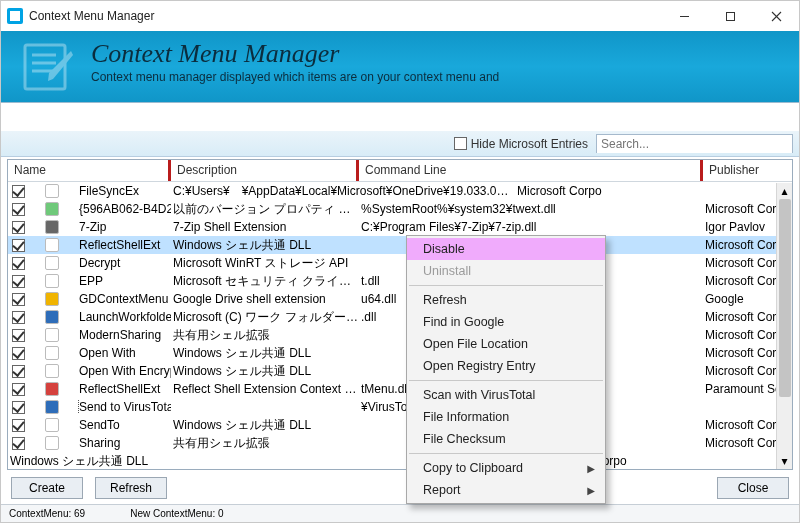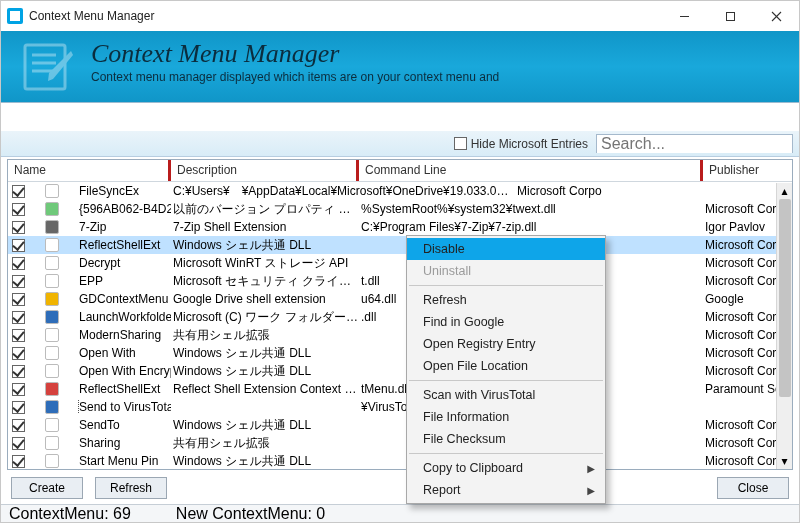--- a/index.html
+++ b/index.html
@@ -12,21 +12,21 @@
   .win-ctrls { display:flex; height: 30px; }
   .win-btn { width:46px; display:flex; align-items:center; justify-content:center; color:#555; }
   .win-btn svg { width:11px; height:11px; }
   .banner { height: 72px; background: linear-gradient(#1096c8,#19a8db,#1096c8); color:#fff; padding: 8px 18px 0 90px; font-family: Georgia, serif; border-bottom:1px solid #9bbbd0; position: relative; }
   .banner-icon { position:absolute; left:22px; top:10px; width:50px; height:52px; opacity:0.35; }
   .banner h1 { font-size:26px; font-weight:normal; font-style:italic; color:#0b2d3e; margin-bottom:1px; }
   .banner p { font-family: "Segoe UI",sans-serif; font-size:12px; color:#0b2d3e; }
   .toolbar { height: 26px; background: linear-gradient(#eaf4fa,#d8ecf7); display:flex; align-items:center; justify-content:flex-end; padding-right:6px; border-bottom:1px solid #b7cde0; gap:8px;margin-top:28px; }
   .hide-ms { display:flex; align-items:center; gap:4px; font-size:12px; color:#333; }
   .search-wrap { border:1px solid #a5b9cc; background:#fff; height:19px; }
-  .search-wrap input { border:none; outline:none; font-size:16px; padding:1px 4px; color:#3b82f6; width:195px; height:18px; }
+  .search-wrap input { border:none; outline:none; font-size:12px; padding:1px 4px; color:#3b82f6; width:195px; height:18px; }
   .list-wrap { flex:1; margin:2px 6px; border:1px solid #9aacbd; display:flex; flex-direction:column; overflow:hidden; background:#fff; position:relative; }
   .cols { display:flex; height:22px; border-bottom:1px solid #cfd7de; font-size:12px; color:#333; }
   .col { padding:3px 6px; border-right:3px solid #b91c1c; }
   .col-name { width:163px; }
   .col-desc { width:188px; }
   .col-cmd  { width:344px; }
   .col-pub  { flex:1; border-right:none; min-width:0; }
   .group-hdr { font-size:12px; padding:2px 6px 3px 6px; color:#1a4f7a; }
   .rows { overflow-x:hidden; overflow-y:auto; flex:1; }
   .row { display:flex; height:18px; align-items:center; font-size:12px; white-space:nowrap; }
@@ -35,26 +35,26 @@
   .c-desc { width:188px; overflow:hidden; text-overflow:ellipsis; padding-left:2px;}
   .c-cmd  { width:344px; overflow:hidden; text-overflow:ellipsis; padding-left:2px;}
   .c-pub  { flex:1; overflow:hidden; text-overflow:ellipsis; padding-left:2px; min-width:0;}
   .chk { width:13px; height:13px; border:1px solid #666; background:#fff; position:relative; flex-shrink:0; }
   .chk.on::after { content:""; position:absolute; left:2px; top:-1px; width:5px; height:9px; border:solid #333; border-width:0 2px 2px 0; transform:rotate(40deg); }
   .ricon { width:14px; height:14px; flex-shrink:0; border-radius:2px; }
   .footer { height:32px; display:flex; align-items:center; padding:0 10px; gap:12px; }
   .btn { height:22px; border:1px solid #9ba7b3; background:#e9eef3; font-size:12px; padding:0 14px; }
   .btn.w { width:72px; }
   .spacer { flex:1; }
-  .status { height:18px; display:flex; align-items:center; gap:22px; padding:0 8px; font-size:16px; border-top:1px solid #c6ced6; background:#f4f6f8;}
+  .status { height:18px; display:flex; align-items:center; gap:22px; padding:0 8px; font-size:10px; border-top:1px solid #c6ced6; background:#f4f6f8;}
   .sep { width:1px; height:18px; }
   .ctx-menu { position:absolute; left:405px; top:234px; width:200px; background:#f3f3f3; border:1px solid #a8a8a8; box-shadow:4px 5px 6px rgba(0,0,0,.25); font-size:12.5px; padding:2px 0; z-index:20; }
   .ctx-item { padding:4px 10px 4px 16px; color:#222; display:flex; justify-content:space-between; align-items:center; }
   .ctx-item.dis { color:#9b9b9b; }
-  .ctx-item.hi { background:#0ea5e9; }
+  .ctx-item.hi { background:#f0abfc; }
   .ctx-sep { height:1px; background:#c8c8c8; margin:3px 2px; }
   .arrow { font-size:10px; color:#444; }
   .vscroll { position:absolute; right:0; top:23px; bottom:0; width:16px; background:#efefef; border-left:1px solid #d6d6d6; display:flex; flex-direction:column; align-items:center; }
   .vs-btn { height:16px; width:16px; display:flex; align-items:center; justify-content:center; }
   .vs-track { flex:1; width:16px; position:relative; }
   .vs-thumb { position:absolute; left:2px; width:12px; background:#c4c4c4; border-radius:2px; }
 </style>
 </head>
 <body>
 
@@ -256,25 +256,20 @@
           <div class="c-name">
             <span class="chk on"></span>
             <span class="ricon" style="background:#ffffff;border:1px solid #bbb"></span>
             <span style="">Sharing</span>
           </div>
           <div class="c-desc">共有用シェル拡張</div>
           <div class="c-cmd"></div>
           <div class="c-pub">Microsoft Corpo</div>
         </div>
         <div class="row">
-          <div class="c-name">
-            <span class="chk on"></span>
-            <span class="ricon" style="background:#ffffff;border:1px solid #bbb"></span>
-            <span style="">Start Menu Pin</span>
-          </div>
           <div class="c-desc">Windows シェル共通 DLL</div>
           <div class="c-cmd"></div>
           <div class="c-pub">Microsoft Corpo</div>
         </div>
       </div>
     <div class="vscroll">
       <div class="vs-btn">▴</div>
       <div class="vs-track">
           <div class="vs-thumb" style="top:0;height:78%;"></div>
         </div>
@@ -303,24 +298,24 @@
         <span>Uninstall</span>
       </div>
       <div class="ctx-sep"></div>
       <div class="ctx-item">
         <span>Refresh</span>
       </div>
       <div class="ctx-item">
         <span>Find in Google</span>
       </div>
       <div class="ctx-item">
+        <span>Open File Location</span>
+      </div>
+      <div class="ctx-item">
         <span>Open Registry Entry</span>
-      </div>
-      <div class="ctx-item">
-        <span>Open File Location</span>
       </div>
       <div class="ctx-sep"></div>
       <div class="ctx-item">
         <span>Scan with VirusTotal</span>
       </div>
       <div class="ctx-item">
         <span>File Information</span>
       </div>
       <div class="ctx-item">
         <span>File Checksum</span>

